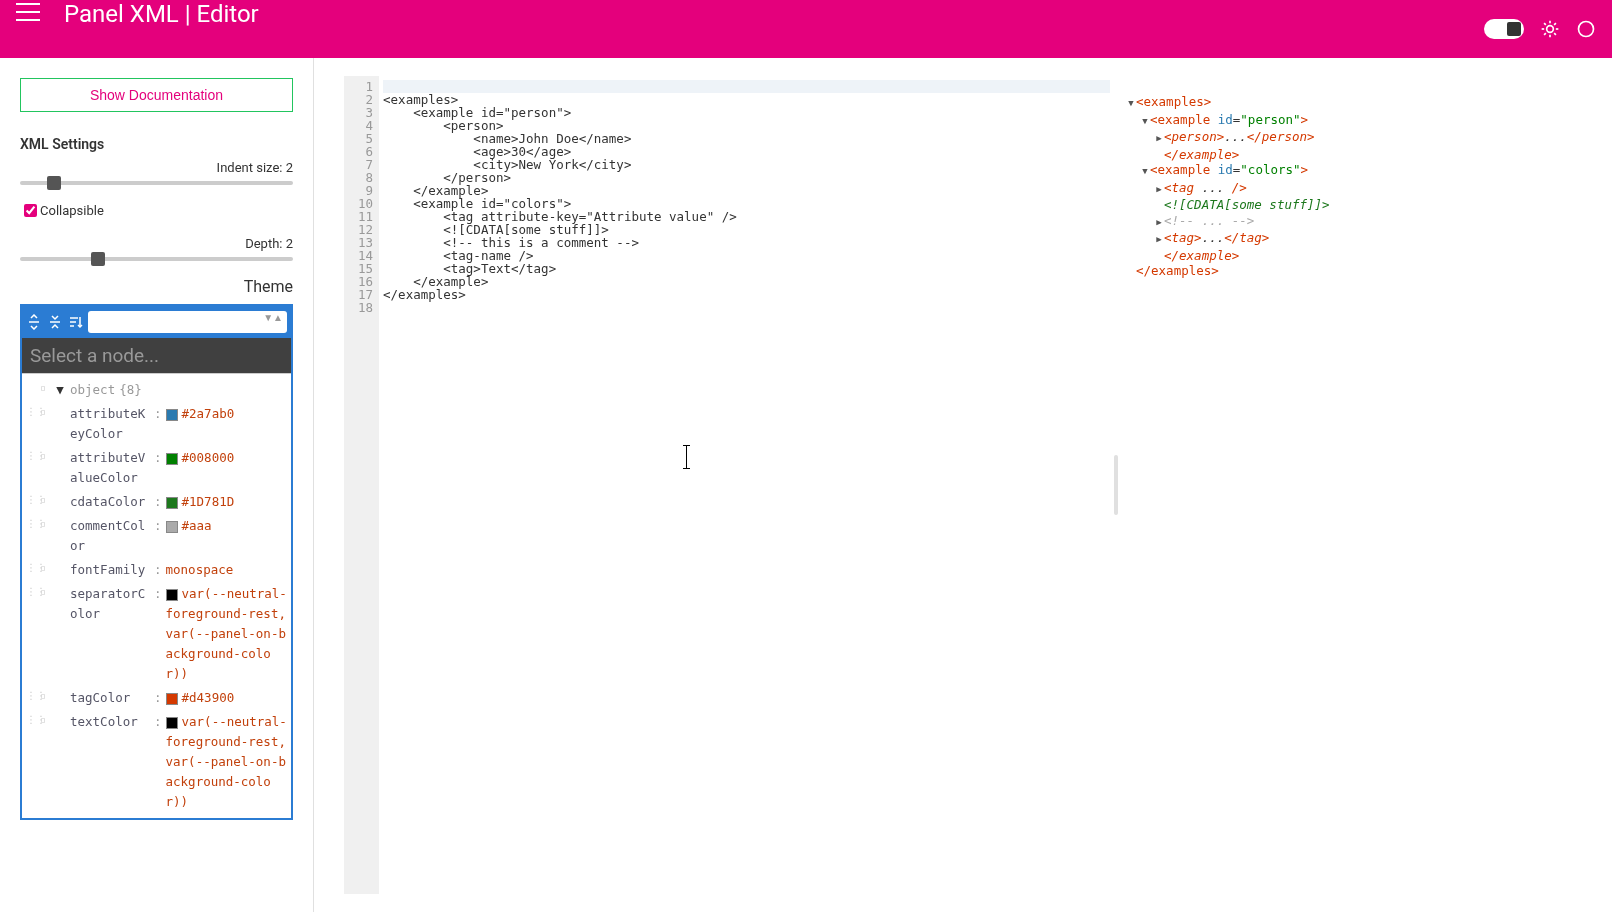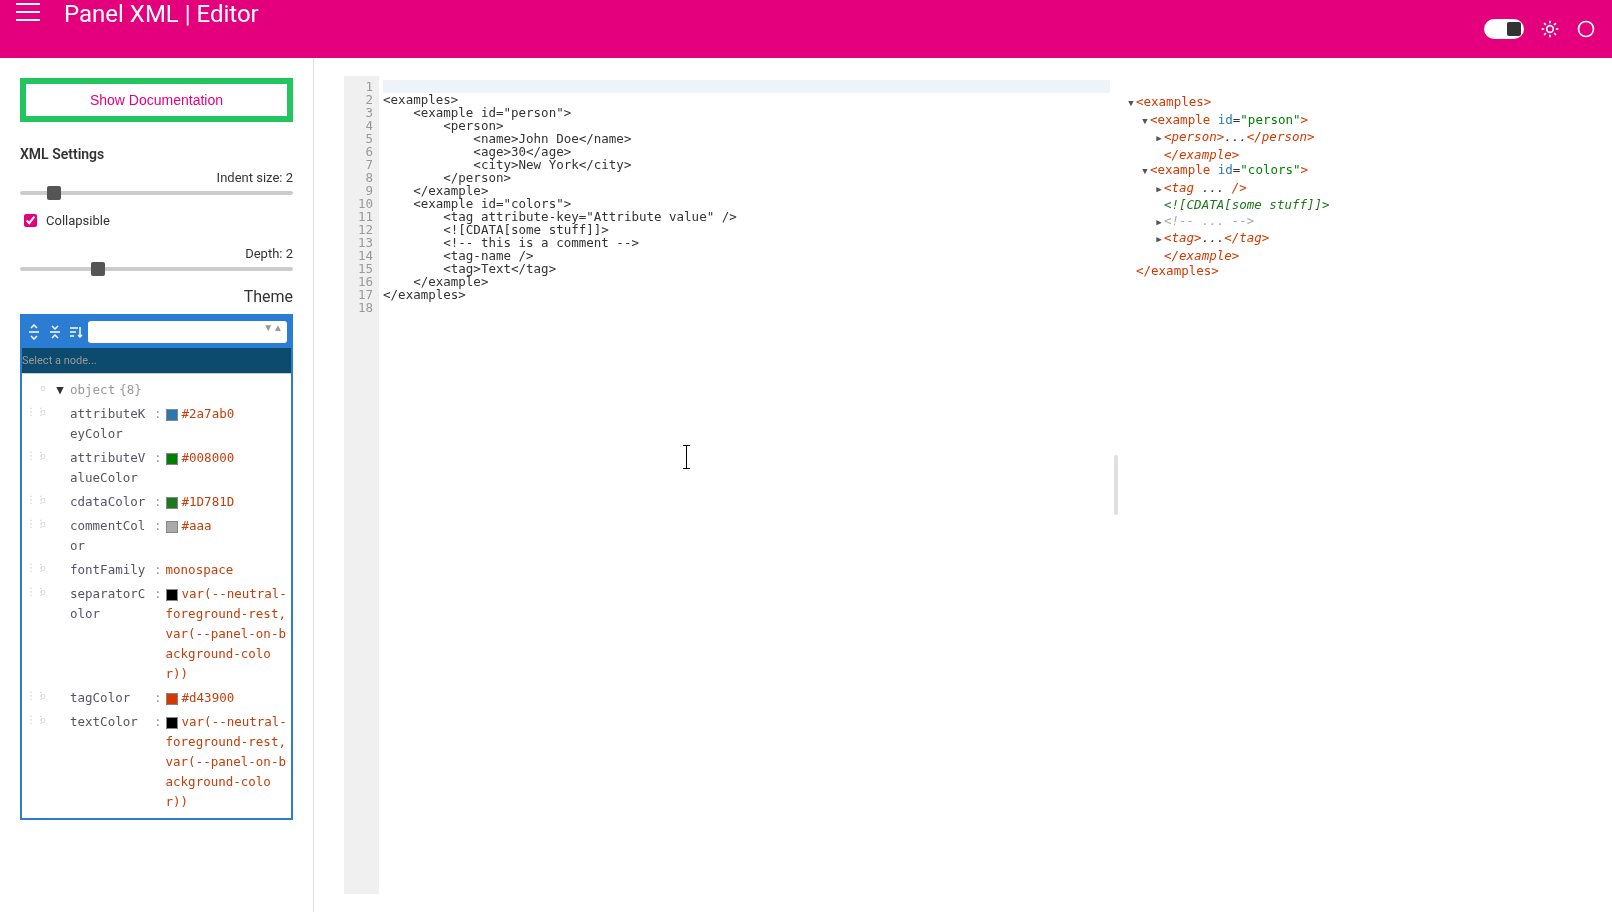--- a/index.html
+++ b/index.html
@@ -62,21 +62,21 @@
     height: calc(912px - 58px);
   }
   .sidebar {
     width: 314px;
     padding: 20px 20px;
     border-right: 1px solid #e0e0e0;
     overflow-y: auto;
   }
   .doc-button {
     width: 100%;
-    border: 6px solid #22c55e;
+    border: 1px solid #22c55e;
     background: #fff;
     color: #e4007c;
     padding: 8px 0;
     font-size: 14px;
     cursor: pointer;
     margin-bottom: 24px;
   }
   .section-title {
     font-weight: 600;
     font-size: 14px;
@@ -98,21 +98,20 @@
     position: absolute;
     width: 14px; height: 14px;
     background: #555;
     border-radius: 2px;
     top: -5px;
     cursor: pointer;
   }
   .checkbox-row {
     display: flex;
     align-items: center;
-    gap: 6px;
     font-size: 13px;
     margin-bottom: 16px;
   }
   .checkbox-row input { accent-color: #e4007c; }
 
   .theme-editor {
     border: 2px solid #2b7cd3;
     margin-top: 8px;
   }
   .theme-toolbar {
@@ -154,24 +153,24 @@
     position: absolute;
     right: 4px; top: 3px;
     color: #999;
     font-size: 10px;
     line-height: 8px;
     cursor: pointer;
   }
   .node-select {
     border: none;
     border-bottom: 1px solid #ccc;
-    padding: 6px 0;
-    font-size: 11px;
+    padding: 6px 8px;
+    font-size: 19px;
     color: #999;
-    background: #0c4a6e;
+    background: #404040;
   }
   .tree {
     font-family: monospace;
     font-size: 12.5px;
     padding: 4px 0;
     line-height: 1.6;
   }
   .tree-row {
     display: flex;
     padding: 2px 4px;

